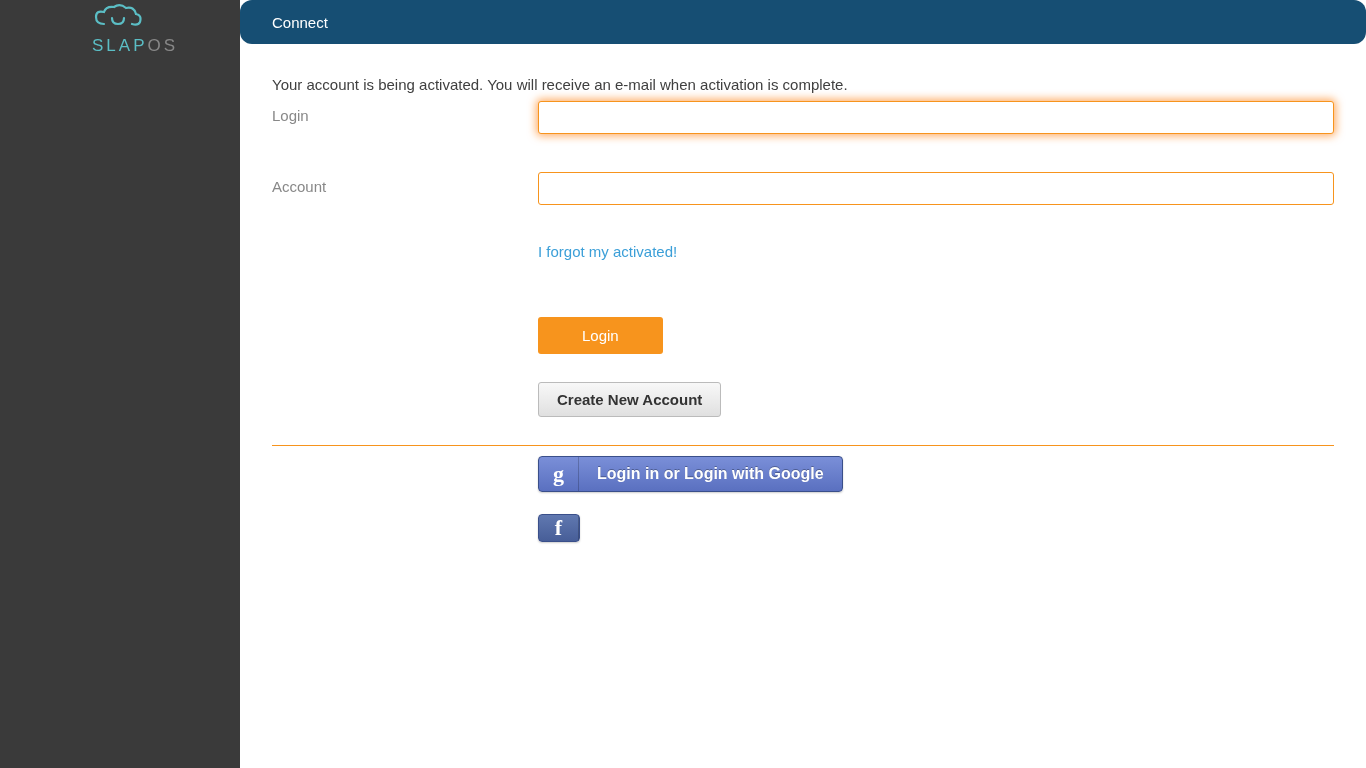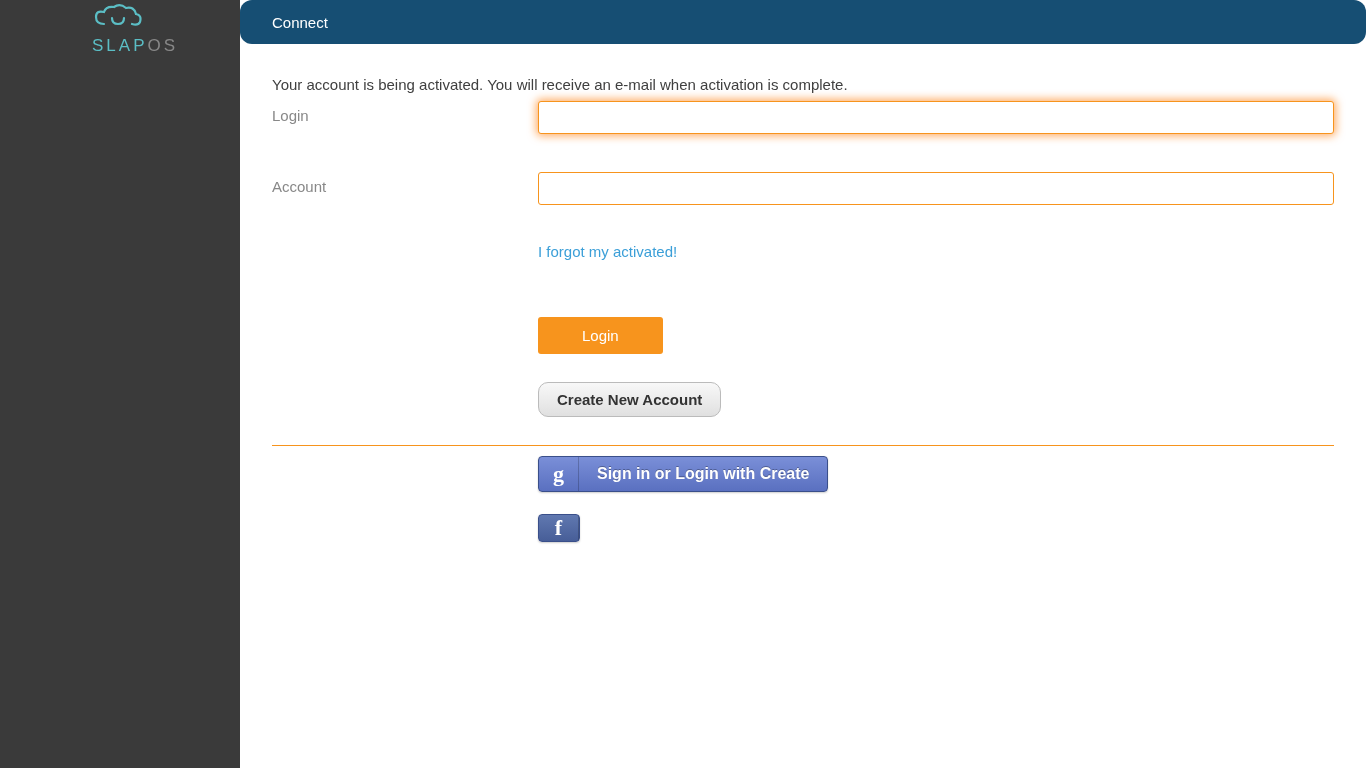--- a/index.html
+++ b/index.html
@@ -105,21 +105,21 @@
       border: none;
       border-radius: 3px;
       padding: 10px 44px;
       font-size: 15px;
       cursor: pointer;
     }
     .btn-create {
       background: linear-gradient(to bottom, #f8f8f8, #e0e0e0);
       color: #333;
       border: 1px solid #bbb;
-      border-radius: 10px;
+      border-radius: 3px;
       padding: 8px 18px;
       font-size: 15px;
       font-weight: bold;
       cursor: pointer;
     }
     hr.divider {
       border: none;
       border-top: 1px solid #f7941d;
       margin: 0 0 10px 0;
     }
@@ -208,21 +208,21 @@
 
     <div class="button-row">
       <button class="btn-create">Create New Account</button>
     </div>
 
     <hr class="divider">
 
     <div>
       <div class="social-btn google">
         <div class="social-icon">g</div>
-        <div class="social-text">Sign in or Login with Create</div>
+        <div class="social-text">Login in or Login with Google</div>
       </div>
     </div>
 
     <div>
       <div class="social-btn facebook">
         <div class="social-icon">f</div>
       </div>
     </div>
 
   </div>

